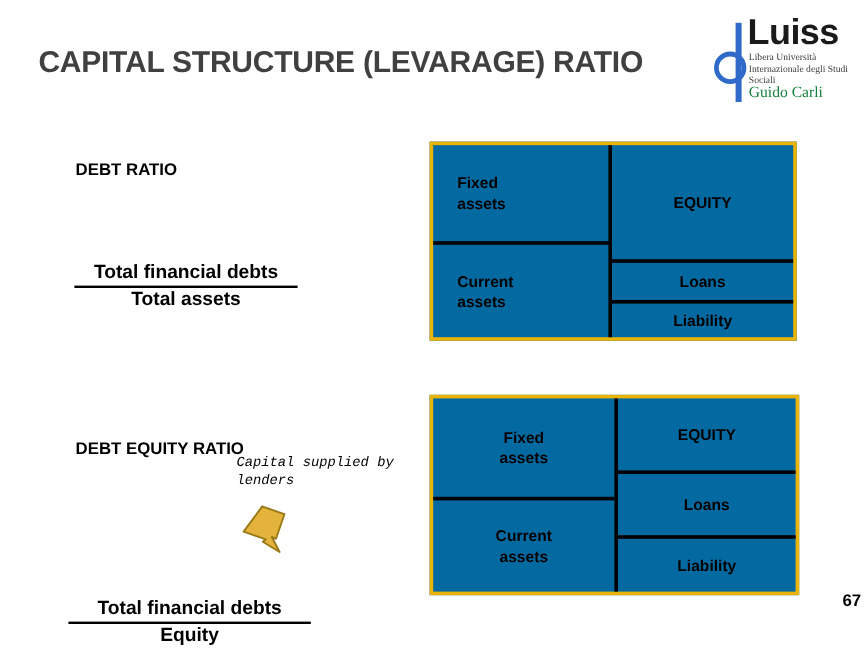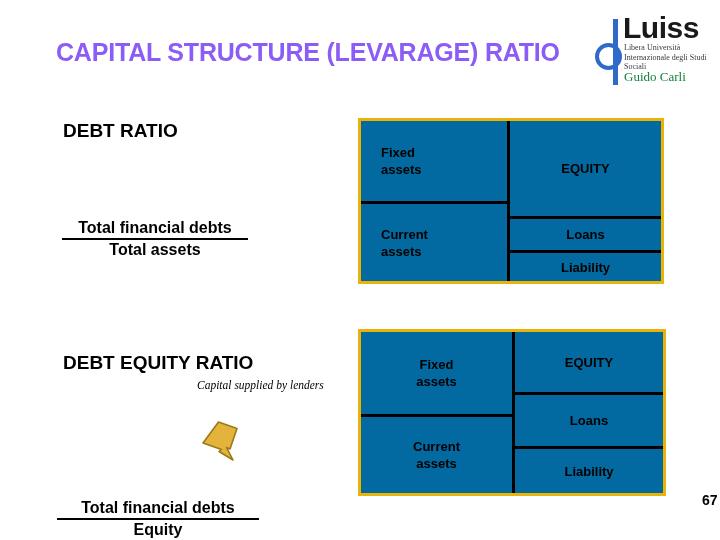--- a/index.html
+++ b/index.html
@@ -22,25 +22,24 @@
     background: #ffffff;
   }
 
   
   .slide-title {
     position: absolute;
     left: 32px;
     top: 38px;
     font-size: 25px;
     font-weight: bold;
-    color: #8b5cf6;
+    color: #404040;
     letter-spacing: -0.2px;
     white-space: nowrap;
     font-family: "Liberation Sans", sans-serif;
-    margin-left: 24px;
   }
 
   
   .logo {
     position: absolute;
     left: 613px;
     top: 17px;
     width: 96px;
     height: 70px;
   }
@@ -89,24 +88,25 @@
     width: 19px;
     height: 19px;
     border: 4px solid #2f6ac9;
     border-radius: 50%;
     background: #ffffff;
   }
 
   
   .section-heading {
     position: absolute;
-    font-size: 19px;
-    font-weight: bold;
-    color: #000000;
-    white-space: nowrap;
+    font-size: 14px;
+    font-weight: bold;
+    color: #000000;
+    white-space: nowrap;
+    margin-top: 13px;
   }
   #heading-debt-ratio { left: 63px; top: 120px; }
   #heading-debt-equity-ratio { left: 63px; top: 352px; }
 
   .fraction {
     position: absolute;
     font-size: 16px;
     font-weight: bold;
     color: #000000;
     text-align: center;
@@ -128,21 +128,21 @@
 
   .annotation {
     position: absolute;
     left: 197px;
     top: 378px;
     width: 135px;
     font-size: 11.5px;
     font-style: italic;
     color: #000000;
     line-height: 15px;
-    font-family: Liberation Serif, serif;
+    font-family: Liberation Mono, monospace;
   }
 
   .gold-arrow {
     position: absolute;
     left: 197px;
     top: 419px;
     width: 56px;
     height: 45px;
   }
 

